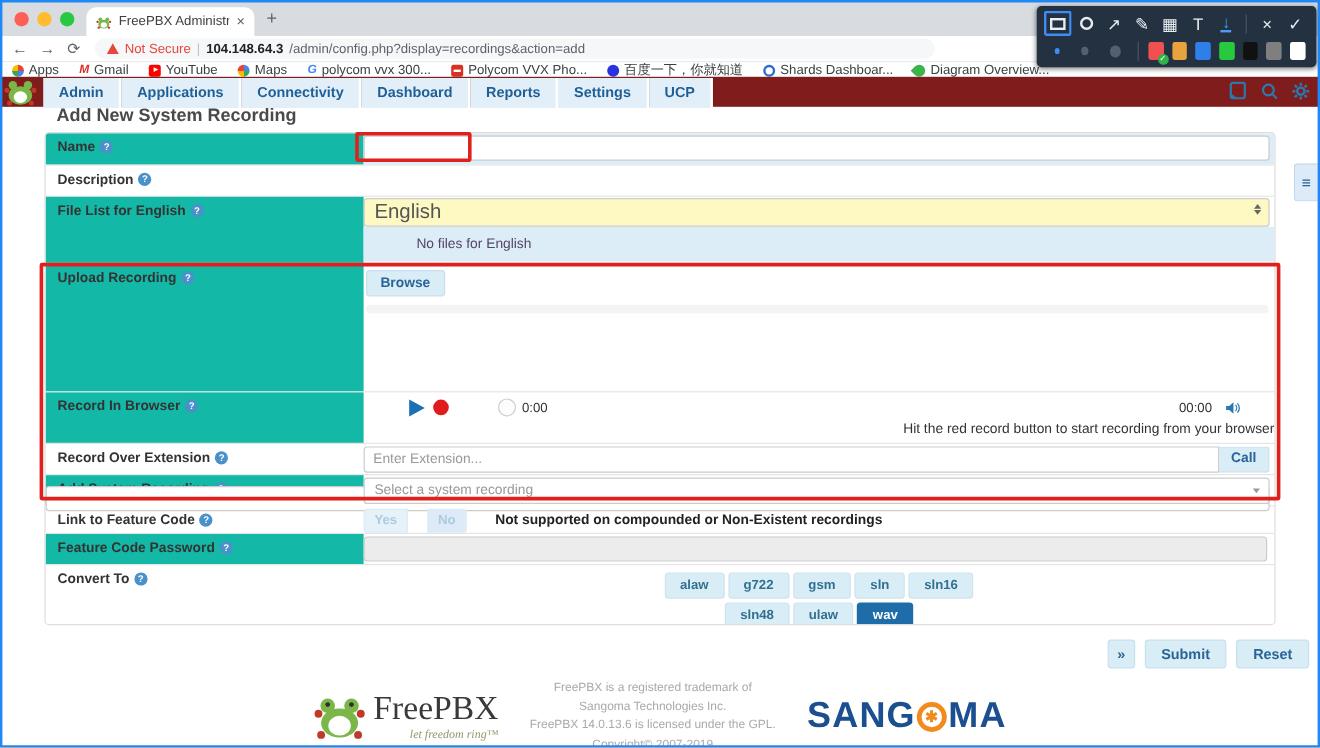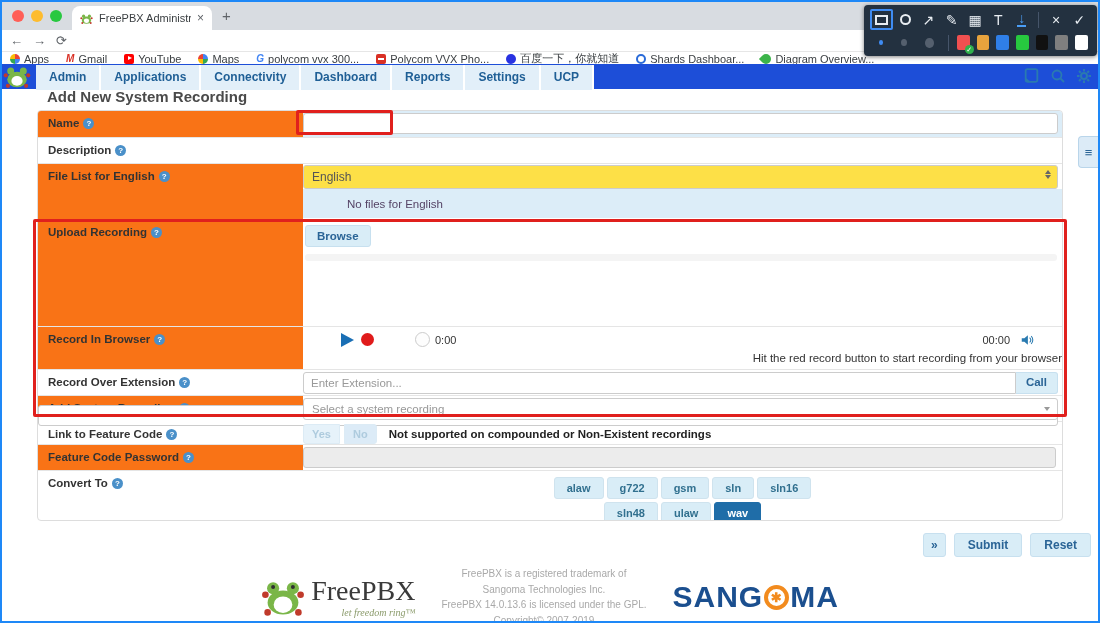--- a/index.html
+++ b/index.html
@@ -46,40 +46,40 @@
   .rect-glyph { width:13px; height:10px; border:2px solid #e8edf2; }
   .circ-glyph { width:11px; height:11px; border:2px solid #e8edf2; border-radius:50%; }
   .dl-glyph { color:#4a9ef7; border-bottom:2px solid #4a9ef7; line-height:11px; padding:0 1px 1px; font-weight:bold; }
   .shot-div { width:1px; height:16px; background:#46556a; margin:0 5px; }
   .dot { border-radius:50%; background:#55606e; margin:0 9px; }
   .dot-s { width:5px; height:5px; background:#3f8cf3; } .dot-m { width:7px; height:7px; } .dot-l { width:10px; height:10px; }
   .swatch { width:15px; height:15px; border-radius:2px; margin:0 3.5px; position:relative; }
   .sw-sel::after { content:"✓"; position:absolute; right:-4px; bottom:-4px; width:9px; height:9px; background:#2fb24c; color:#fff; border-radius:50%; font-size:7px; line-height:9px; text-align:center; }
 
   
-  .fpbx-nav { position:absolute; left:0; top:64px; width:100%; height:25px; background:#1d4ed8; }
+  .fpbx-nav { position:absolute; left:0; top:64px; width:100%; height:25px; background:#7f1d1d; }
   .fpbx-logo { position:absolute; left:2px; top:-2px; width:30px; height:28px; }
   .nav-tabs { position:absolute; left:36px; top:1px; display:flex; }
   .nav-tab { background:#e2eff9; color:#1f5f96; font-weight:bold; font-size:12px; padding:5px 13px 6px; border-right:2px solid #fff; cursor:pointer; }
   .nav-icons { position:absolute; right:8px; top:3px; display:flex; gap:10px; align-items:center; }
   .nav-icons svg { display:block; }
 
   
   .page-title { position:absolute; left:47px; top:88px; font-size:15px; font-weight:bold; color:#4a4a4a; }
   .form { position:absolute; left:37px; top:110px; width:1026px; height:411px; border:1px solid #ddd; border-radius:4px; background:#fff; overflow:hidden; }
   .frow { display:flex; border-bottom:1px solid #e5e5e5; }
   .flabel { width:265px; flex:0 0 265px; padding:6px 8px 0 10px; font-size:11.5px; font-weight:bold; color:#333; }
-  .flabel.blue { background:#f97316; }
+  .flabel.blue { background:#14b8a6; }
   .fcontent { flex:1; position:relative; }
   .help { display:inline-block; width:11px; height:11px; border-radius:50%; background:#4a90c9; color:#fff; font-size:8px; line-height:11px; text-align:center; font-weight:bold; margin-left:4px; vertical-align:1px; }
   .tinput { width:calc(100% - 4px); height:21px; border:1px solid #ccc; border-radius:3px; margin-top:2px; padding:0 6px; font-size:11.5px; font-family:"Liberation Sans",sans-serif; color:#333; background:#fff; }
   .row-name { height:27px; } .row-name .fcontent { background:#dcedf8; }
   .row-desc { height:26px;flex-direction:column; }
   .row-filelist { height:56px; flex-wrap:wrap; }
-  .filelist-select { height:24px; margin:1px 4px 0 0; border:1px solid #ccc; border-radius:3px; background:#fde047; display:flex; align-items:center; padding:0 8px; font-size:12px; color:#555; position:relative; }
+  .filelist-select { height:24px; margin:1px 4px 0 0; border:1px solid #ccc; border-radius:3px; background:#fef9c3; display:flex; align-items:center; padding:0 8px; font-size:17px; color:#555; position:relative; }
   .sel-caret { position:absolute; right:6px; top:4px; display:flex; flex-direction:column; gap:1px; }
   .sel-caret i { width:0; height:0; border-left:3.5px solid transparent; border-right:3.5px solid transparent; display:block; }
   .caret-up { border-bottom:4px solid #666; } .caret-dn { border-top:4px solid #666; }
   .filelist-empty { background:#dcedf8; height:29px; display:flex; align-items:center; padding-left:44px; font-size:11.5px; color:#546; width:100%; }
   .row-upload { height:107px; }
   .btn { display:inline-block; background:#d9edf7; color:#2a6496; font-weight:bold; font-size:11.5px; border:1px solid #c7e0ef; border-radius:3px; padding:4px 11px; cursor:pointer; }
   .upload-inner { padding:5px 5px 0 2px; }
   .progress-strip { margin-top:7px; height:7px; background:#f4f4f4; border-radius:3px; }
   .dropzone { margin-top:7px; height:70px; background:#fafafa; border:2px dashed #d2d2d2; border-radius:4px; display:flex; align-items:center; justify-content:center; font-size:14px; font-weight:bold; color:#333; }
   .row-record { height:43px; }
@@ -93,21 +93,21 @@
   .rec-hint { text-align:right; font-size:11.5px; color:#333; margin-top:1px; }
   .row-ext { height:26px; }
   .ext-wrap { display:flex; padding:2px 4px 0 0; gap:0; }
   .ext-input { flex:1; height:22px; border:1px solid #ccc; border-radius:3px 0 0 3px; padding:0 7px; font-size:11.5px; font-family:"Liberation Sans",sans-serif; }
   .ext-input::placeholder { color:#999; }
   .call-btn { height:22px; border-radius:0 3px 3px 0; border-left:none; padding:3px 10px; }
   .row-addsys { height:26px; }
   .addsys-select { height:22px; margin:2px 4px 0 0; border:1px solid #ccc; border-radius:3px; display:flex; align-items:center; padding:0 8px; font-size:11.5px; color:#999; position:relative; background:#fff; }
   .addsys-caret { position:absolute; right:7px; top:8px; width:0; height:0; border-left:3.5px solid transparent; border-right:3.5px solid transparent; border-top:4.5px solid #999; }
   .row-feature { height:23px; }
-  .yn-wrap { display:flex; align-items:center; padding-top:2px; gap:4px; }
+  .yn-wrap { display:flex; align-items:center; padding-top:2px; gap:16px; }
   .yn { background:#e6f2fa; color:#aecbde; font-weight:bold; font-size:11px; padding:3px 8px; border:1px solid #dcebf5; }
   .yn-yes { border-radius:3px 0 0 3px; } .yn-no { border-radius:0 3px 3px 0; background:#dcebf7; }
   .feature-note { font-size:11.5px; font-weight:bold; color:#222; margin-left:8px; }
   .row-pwd { height:26px; }
   .pwd-input { width:calc(100% - 6px); height:21px; margin-top:2px; background:#ececec; border:1px solid #ccc; border-radius:3px; }
   .row-convert { height:58px; border-bottom:none; }
   .convert-stack { display:flex; flex-direction:column; align-items:center; gap:3px; padding-top:6px;text-align:right; }
   .convert-row { display:flex; gap:3px; }
   .cbtn { background:#d9edf7; color:#31708f; font-weight:bold; font-size:11px; padding:4px 12px; border:1px solid #cfe3ee; border-radius:3px; cursor:pointer; }
   .cbtn.sel { background:#1f6da8; color:#fff; border-color:#1f6da8; }
@@ -155,20 +155,27 @@
       <span class="tab-title">FreePBX Administration</span>
       <span class="tab-close">×</span>
     </div>
     <span class="newtab">+</span>
   </div>
 
   <div class="urlrow">
     <span class="navbtn">←</span>
     <span class="navbtn">→</span>
     <span class="navbtn">⟳</span>
+    <div class="omnibox">
+      <span class="warn-tri"></span>
+      <span class="notsecure">Not Secure</span>
+      <span class="url-sep">|</span>
+      <span class="url-host">104.148.64.3</span>
+      <span class="url-path">/admin/config.php?display=recordings&amp;action=add</span>
+    </div>
   </div>
 
   <div class="bookmarks">
     <span class="bm">
         <i class="fav fav-apps"></i>
         <span>Apps</span>
       </span>
     <span class="bm">
         <i class="fav fav-letter fav-gmail">M</i>
         <span>Gmail</span>

